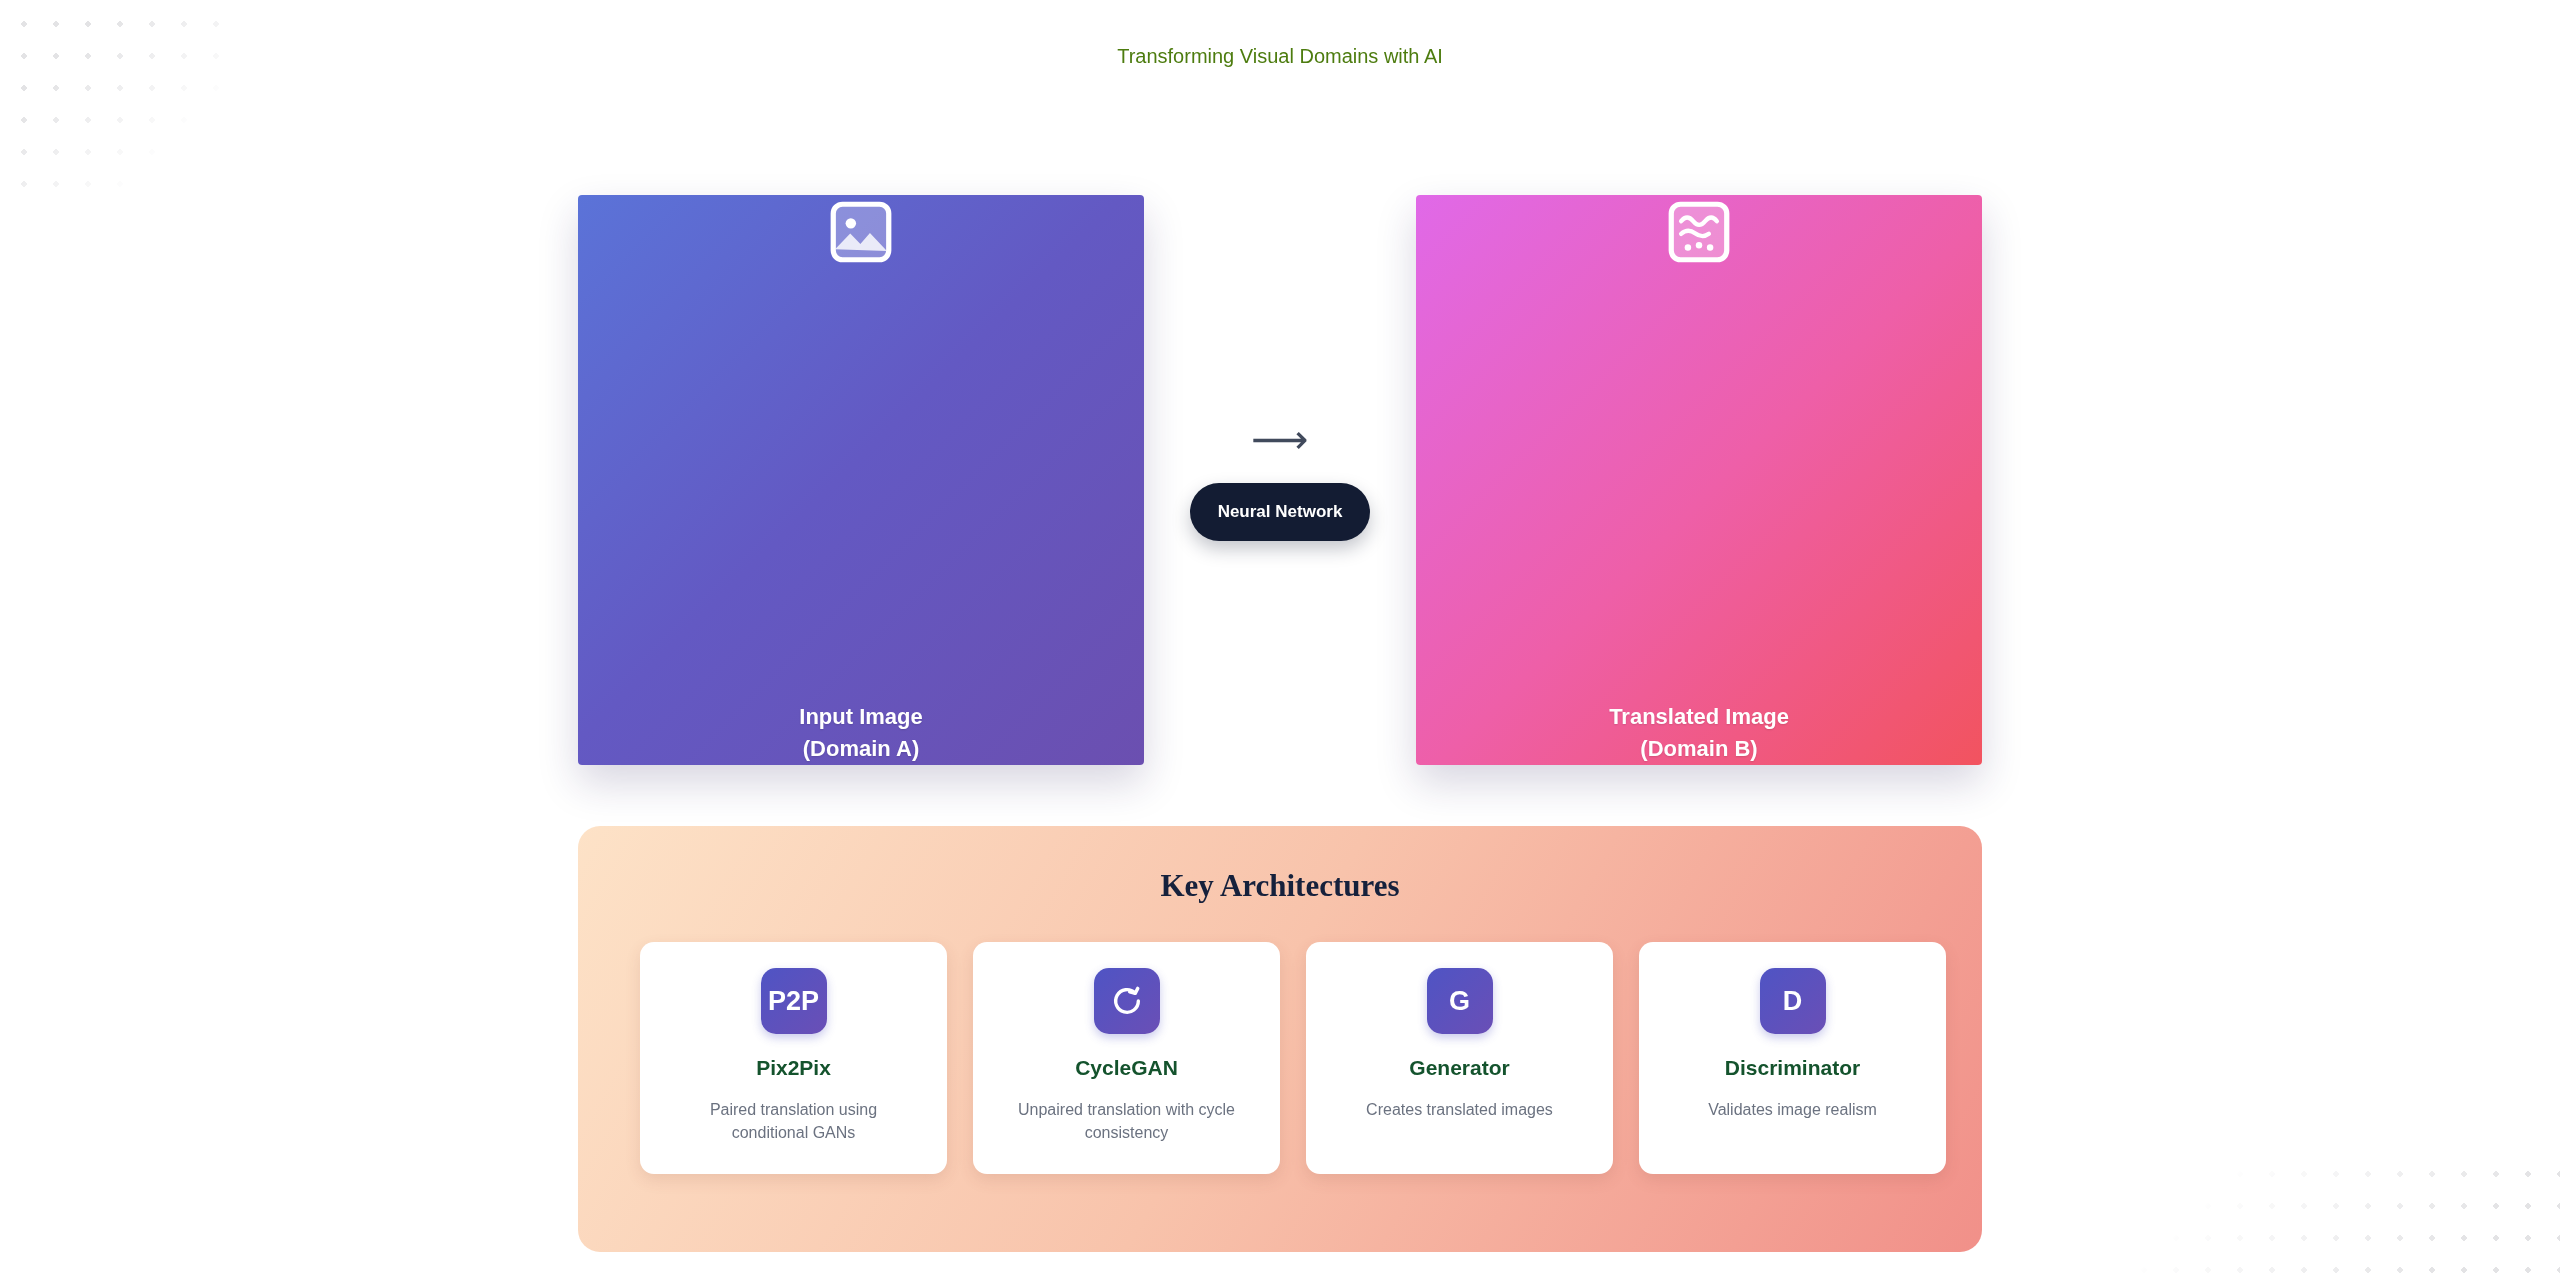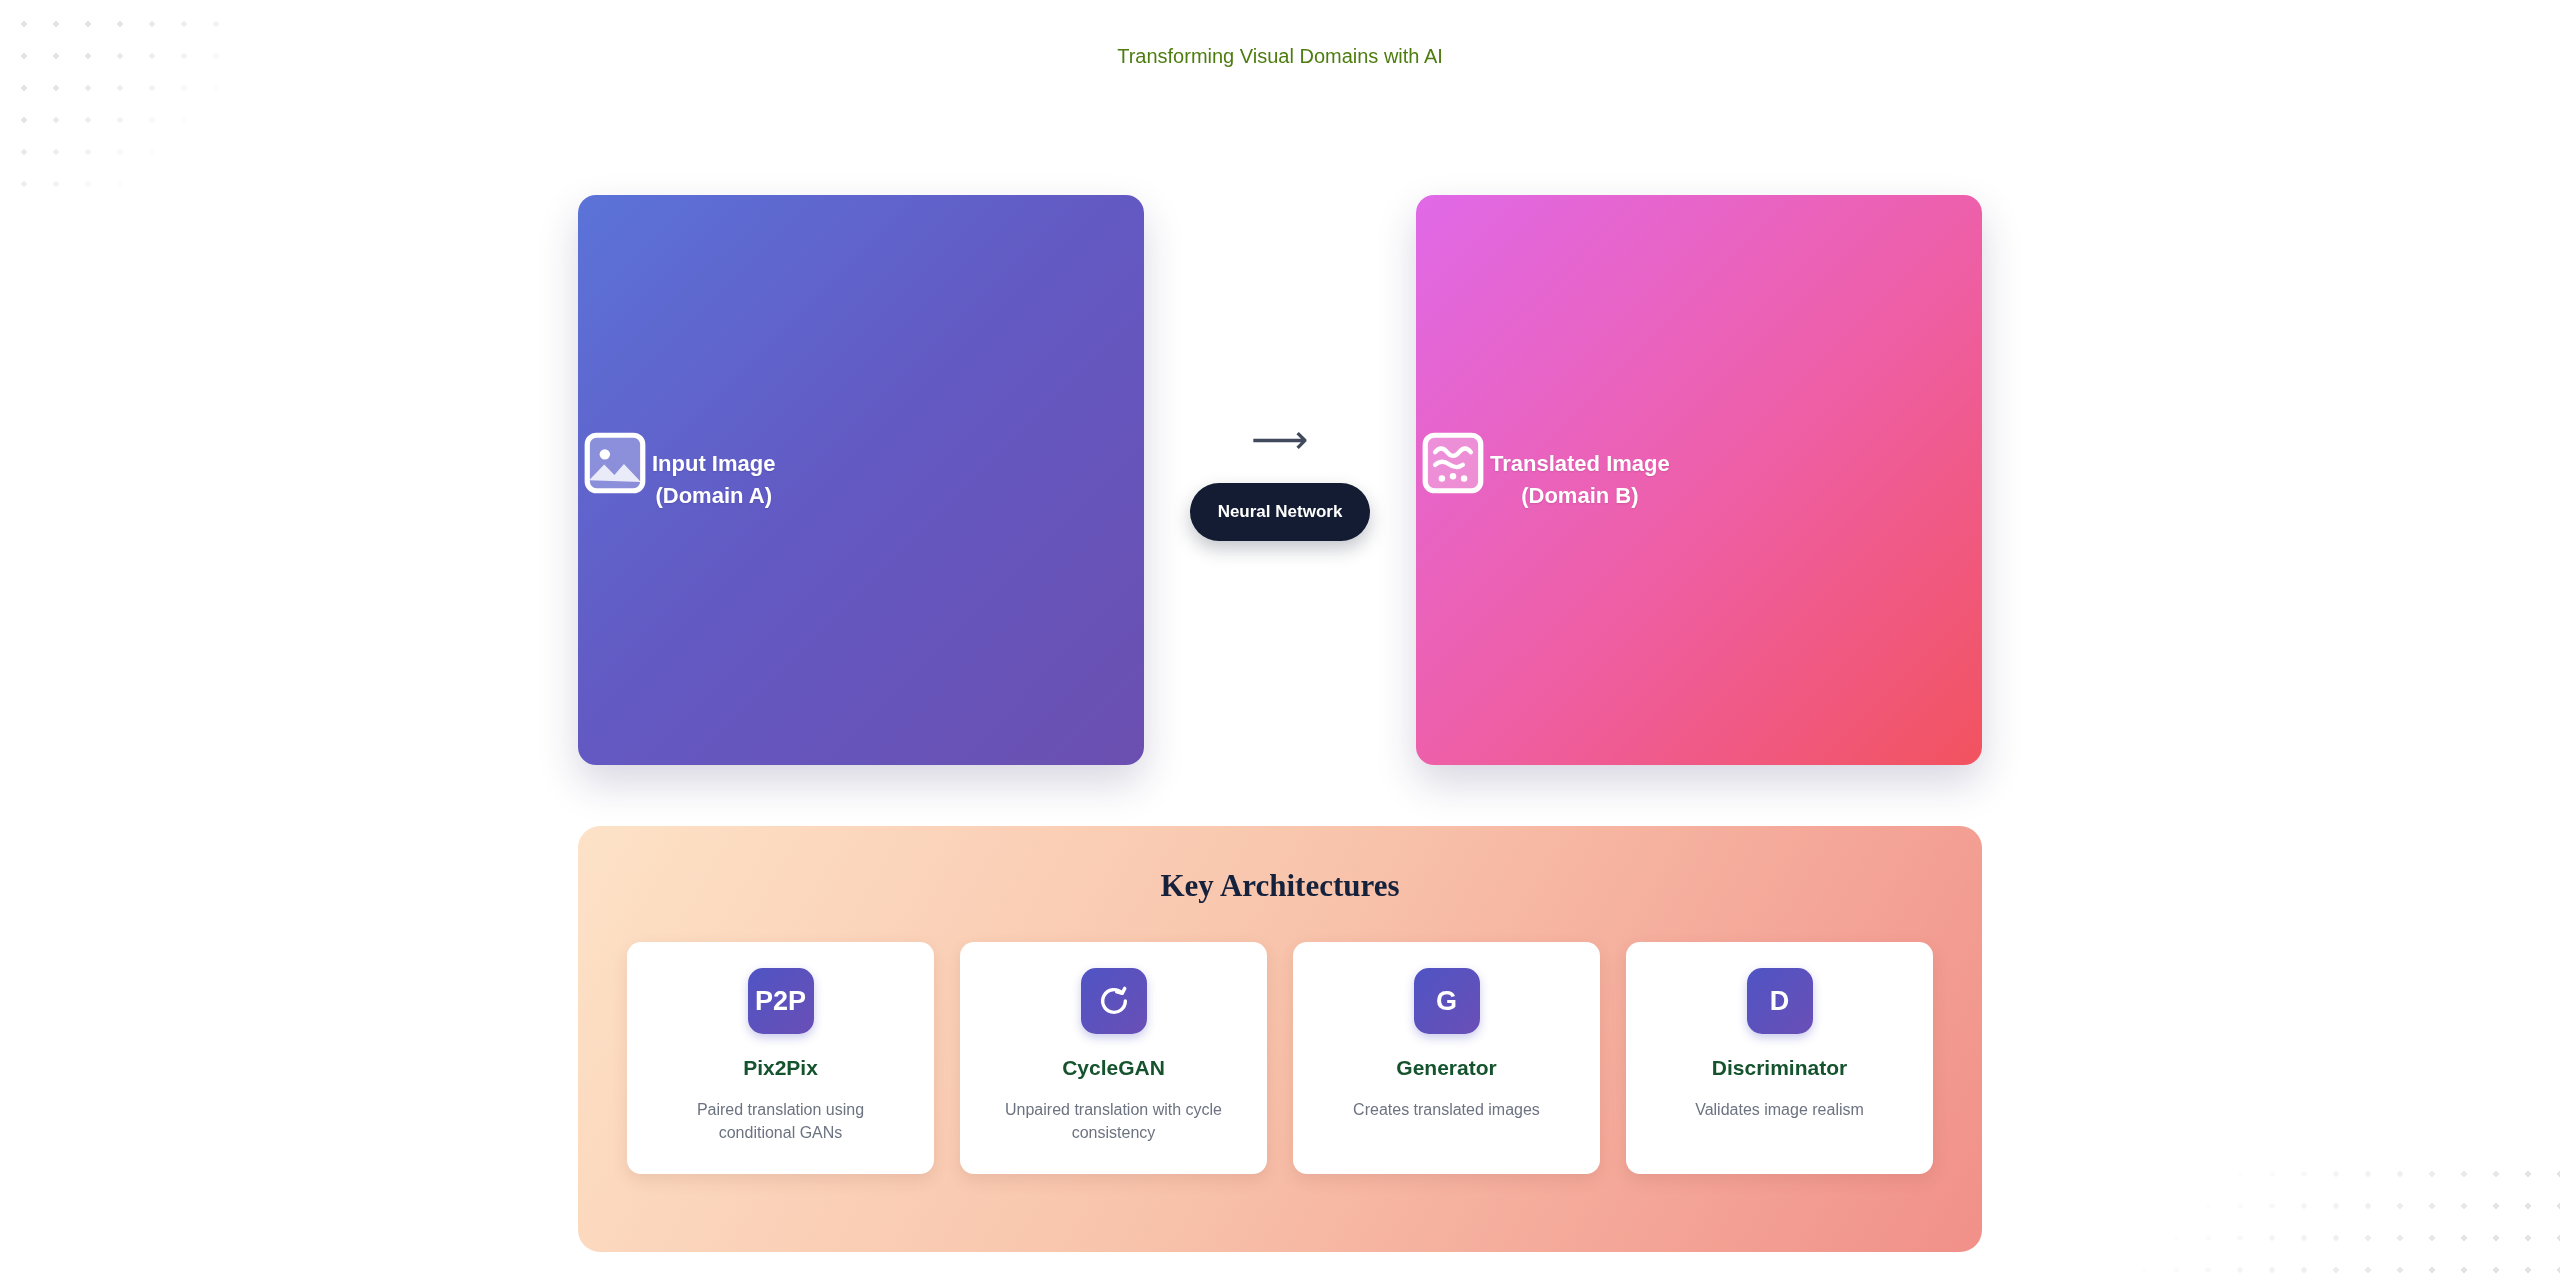--- a/index.html
+++ b/index.html
@@ -68,25 +68,25 @@
     width: 1404px;
     height: 570px;
     display: flex;
     align-items: stretch;
     justify-content: space-between;
   }
 
   .domain-card {
     width: 566px;
     height: 570px;
-    border-radius: 18px;
-    display: flex;
-    flex-direction: row;
-    align-items: center;
-    justify-content: flex-start;
+    border-radius: 4px;
+    display: flex;
+    flex-direction: column;
+    align-items: center;
+    justify-content: space-between;
     box-shadow: 0 18px 40px rgba(40, 30, 90, 0.18);
     color: #ffffff;
   }
   .card-input {
     background: linear-gradient(135deg, #5b73d8 0%, #6359c3 48%, #6b4fb0 100%);
   }
   .card-output {
     background: linear-gradient(135deg, #e069e8 0%, #ee5fa8 52%, #f2535f 100%);
   }
 
@@ -145,21 +145,21 @@
   .arch-title {
     text-align: center;
     font-size: 31px;
     font-weight: bold;
     color: #16213c;
     margin-bottom: 38px;
     font-family: Liberation Serif, serif;
   }
   .arch-grid {
     display: flex;
-    justify-content: center;
+    justify-content: flex-end;
     gap: 26px;
     padding: 0 36px;
   }
   .arch-card {
     width: 307px;
     background: #ffffff;
     border-radius: 14px;
     padding: 26px 18px 30px;
     text-align: center;
     box-shadow: 0 6px 16px rgba(120, 60, 50, 0.12);

